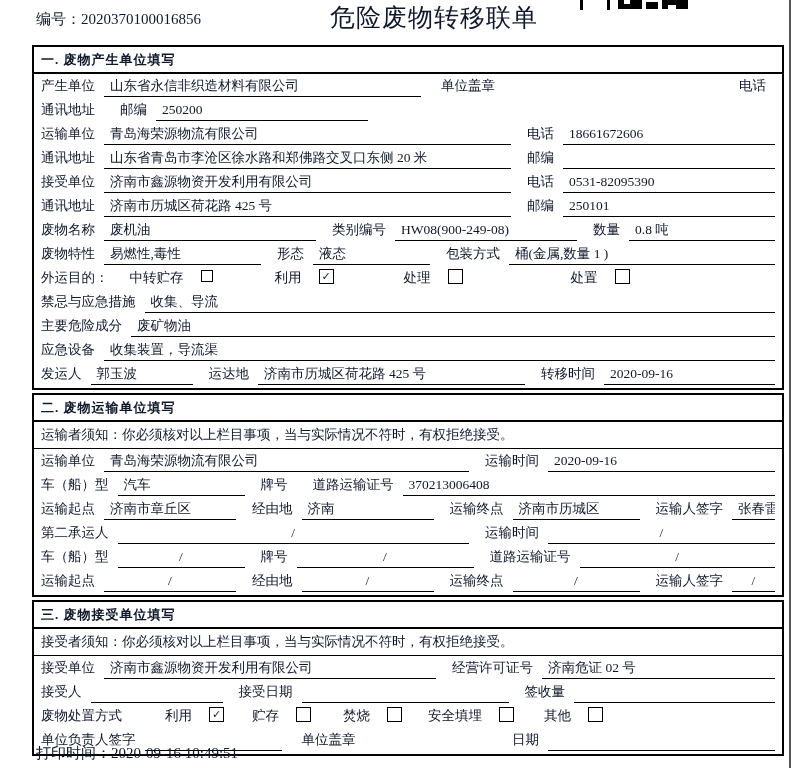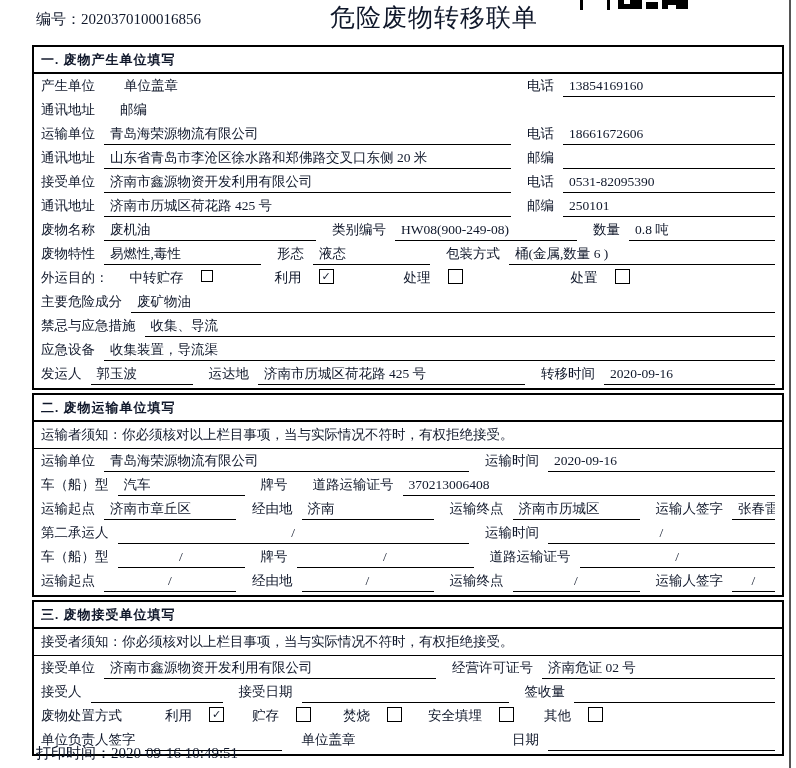--- a/index.html
+++ b/index.html
@@ -60,28 +60,29 @@
   </div>
 
   <div class="form">
 
     <div class="box">
       <div class="sec-h">一. 废物产生单位填写</div>
       <div class="rows">
 
         <div class="row">
           <span class="lbl">产生单位</span>
+          <span class="fld w305">山东省永信非织造材料有限公司</span>
           <span class="mid">单位盖章</span>
           <span class="rlbl auto">电话</span>
-          <span class="fld w200">13854169160</span>
         </div>
 
         <div class="row">
           <span class="lbl">通讯地址</span>
           <span class="rlbl">邮编</span>
+          <span class="fld w200">250200</span>
         </div>
 
         <div class="row">
           <span class="lbl">运输单位</span>
           <span class="fld grow">青岛海荣源物流有限公司</span>
           <span class="rlbl">电话</span>
           <span class="fld w200">18661672606</span>
         </div>
 
         <div class="row">
@@ -113,43 +114,43 @@
           <span class="rlbl">数量</span>
           <span class="fld grow">0.8 吨</span>
         </div>
 
         <div class="row">
           <span class="lbl">废物特性</span>
           <span class="fld w145">易燃性,毒性</span>
           <span class="rlbl">形态</span>
           <span class="fld w105">液态</span>
           <span class="rlbl">包装方式</span>
-          <span class="fld grow">桶(金属,数量 6 )</span>
+          <span class="fld grow">桶(金属,数量 1 )</span>
         </div>
 
         <div class="row">
           <span class="lbl">外运目的：</span>
           <span class="lbl" style="margin-left:12px">中转贮存</span>
           <span class="chk chk-sm"></span>
           <span class="lbl" style="margin-left:62px">利用</span>
           <span class="chk">✓</span>
           <span class="lbl" style="margin-left:70px">处理</span>
           <span class="chk"></span>
           <span class="lbl" style="margin-left:108px">处置</span>
           <span class="chk"></span>
         </div>
 
         <div class="row">
+          <span class="lbl">禁忌与应急措施</span>
+          <span class="fld grow">收集、导流</span>
+        </div>
+
+        <div class="row">
           <span class="lbl">主要危险成分</span>
           <span class="fld grow">废矿物油</span>
-        </div>
-
-        <div class="row">
-          <span class="lbl">禁忌与应急措施</span>
-          <span class="fld grow">收集、导流</span>
         </div>
 
         <div class="row">
           <span class="lbl">应急设备</span>
           <span class="fld grow">收集装置，导流渠</span>
         </div>
 
         <div class="row">
           <span class="lbl">发运人</span>
           <span class="fld w90">郭玉波</span>

